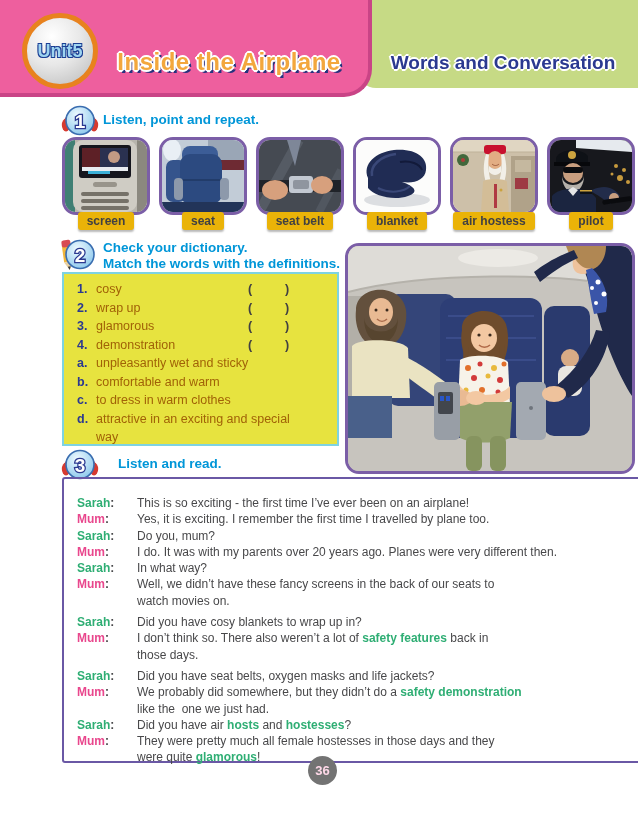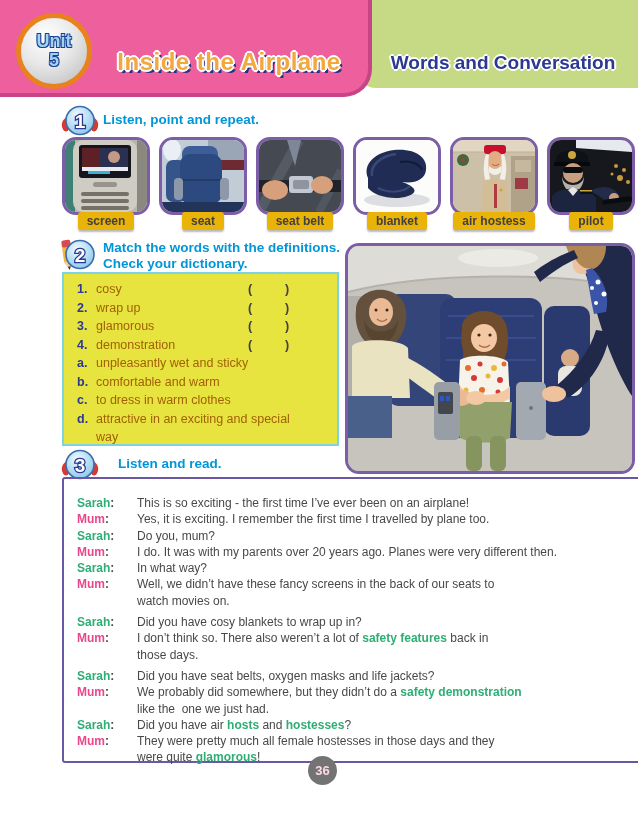--- a/index.html
+++ b/index.html
@@ -12,25 +12,25 @@
     position:absolute; left:358px; top:0; width:280px; height:88px;
     background:#c6da85; border-radius:0 0 0 18px;
   }
   .banner-pink {
     position:absolute; left:0; top:0; width:372px; height:97px;
     background:#ee5f9e; box-sizing:border-box;
     border-right:4px solid #c94486; border-bottom:4px solid #c94486;
     border-radius:0 0 28px 0;
   }
   .unit-badge {
-    position:absolute; left:16px; top:13px; width:76px; height:76px;
+    position:absolute; left:22px; top:13px; width:76px; height:76px;
     border-radius:50%; box-sizing:border-box;
     border:5px solid #e8821e;
     background:radial-gradient(circle at 38% 28%, #ffffff 0%, #e8e8e8 45%, #b9b9b9 100%);
-    display:flex; flex-direction:column; align-items:center; justify-content:center;
+    display:flex; flex-direction:row; align-items:center; justify-content:center;
     line-height:1.05;
   }
   .unit-badge .u1, .unit-badge .u2 {
     font-weight:bold; font-size:18px; color:#9ed4f0;
     text-shadow:-1px -1px 0 #1c3f94, 1px -1px 0 #1c3f94, -1px 1px 0 #1c3f94, 1px 1px 0 #1c3f94;
   }
   .unit-title {
     position:absolute; left:98px; top:48px; width:262px; text-align:center;
     font-size:24px; font-weight:bold; color:#f3a73d; letter-spacing:0.5px;
     text-shadow:-2px 0 #fff, 2px 0 #fff, 0 -2px #fff, 0 2px #fff,
@@ -278,22 +278,22 @@
           <rect x="5" y="9" width="9" height="17" fill="#f2b63b"></rect>
           <rect x="5" y="4" width="9" height="7" rx="2" fill="#d84a52"></rect>
           <path d="M5 26 L14 26 L9.5 34 Z" fill="#e8cfa0"></path>
           <path d="M8 30.5 L11 30.5 L9.5 34 Z" fill="#3a3a3a"></path>
         </g>
         <circle cx="22" cy="18.5" r="14" fill="url(#bg2)" stroke="#3a6db0" stroke-width="1.6"></circle>
         <text x="22" y="25.5" text-anchor="middle" font-family="Liberation Sans, sans-serif" font-size="19" font-weight="bold" fill="#ffffff" stroke="#2b3990" stroke-width="2.6" paint-order="stroke">2</text>
       </svg>
     </div>
   <div class="act-title" style="left:103px; top:240px; width:260px;">
+    <div>Check your dictionary.</div>
     <div>Match the words with the definitions.</div>
-    <div>Check your dictionary.</div>
   </div>
 
   <div class="match-box">
     <div id="word-list">
         <div class="m-row">
           <span class="m-num">1.</span>
           <span class="m-text">cosy</span>
           <span class="paren p-open">(</span>
           <span class="paren p-close">)</span>
         </div>

